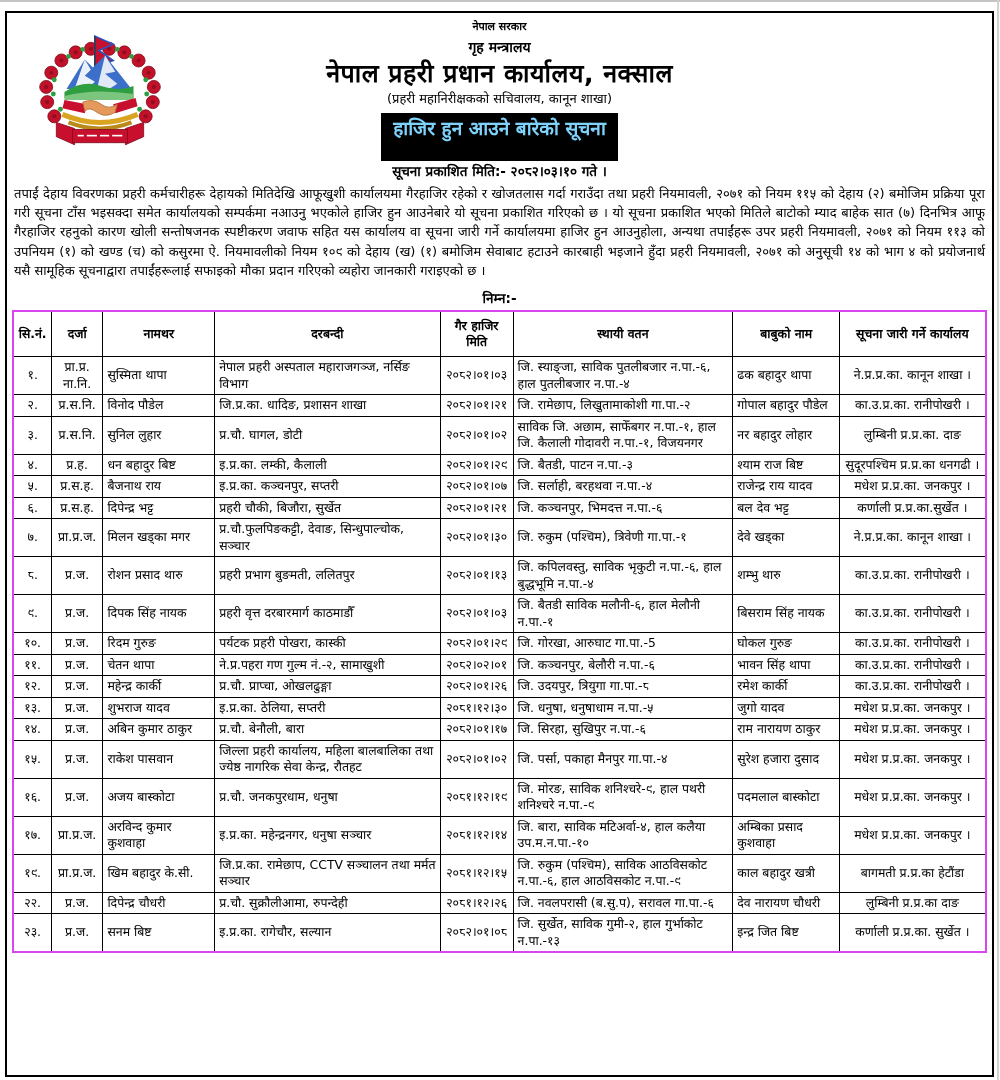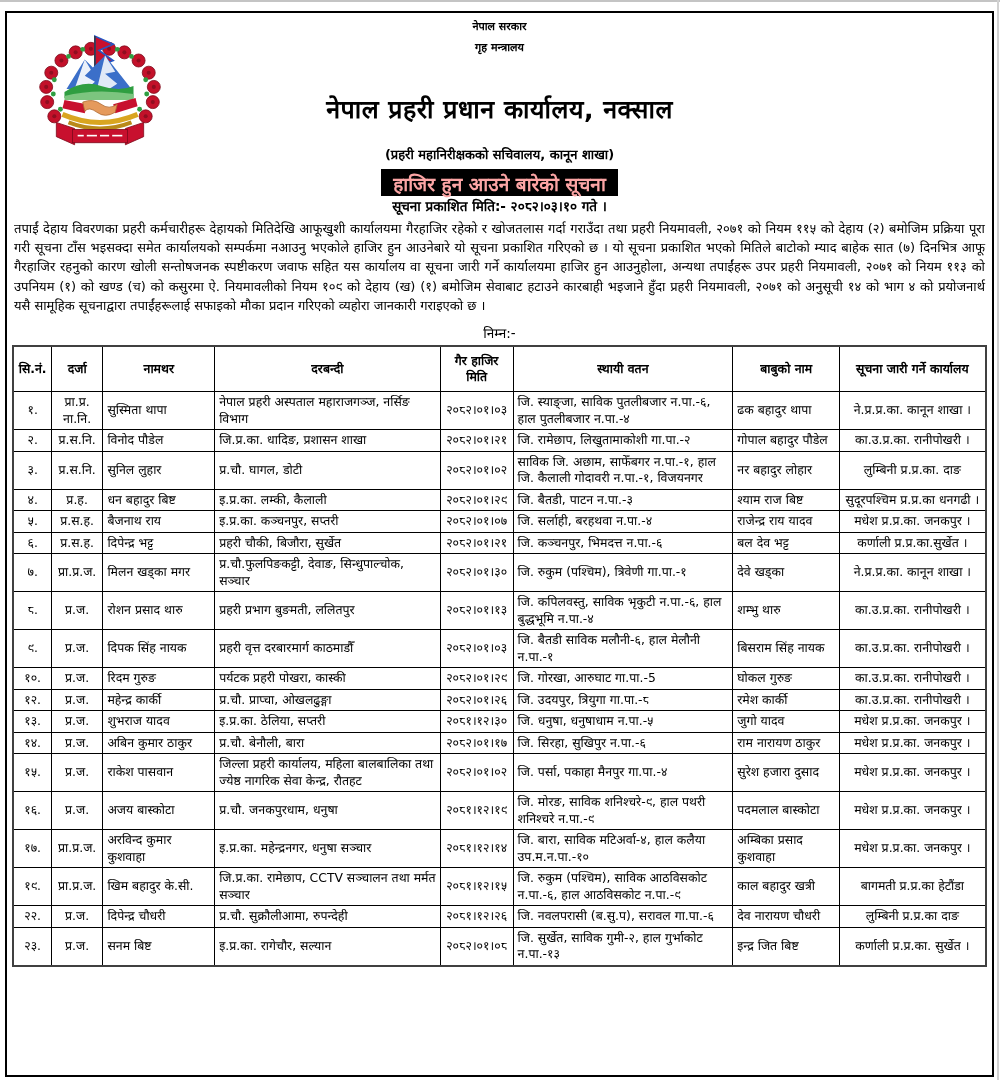--- a/index.html
+++ b/index.html
@@ -11,36 +11,36 @@
   .scan-edge-top{position:absolute;top:0;left:0;width:100%;height:2px;background:#c4c4c4;}
   .scan-edge-right{position:absolute;top:0;right:1px;width:2px;height:100%;background:#d2d2d2;}
   .page-frame{
     position:absolute;top:11px;left:5px;right:6px;bottom:3px;
     border:2.5px solid #000;background:#fff;box-sizing:border-box;
     padding:4px 3px 3px 3px;
   }
   .masthead{position:relative;text-align:center;}
   .emblem{position:absolute;left:24px;top:16px;width:132px;height:122px;}
   .gov-line{font-size:11px;font-weight:bold;line-height:20px;}
-  .ministry-line{font-size:11px;font-weight:bold;line-height:21px;}
-  .office-line{font-size:25px;font-weight:bold;line-height:32px;letter-spacing:.5px;margin-top:36px;}
-  .sub-office-line{font-size:13px;font-weight:bold;line-height:18px;margin-top:20px;}
+  .ministry-line{font-size:14px;font-weight:bold;line-height:21px;}
+  .office-line{font-size:25px;font-weight:bold;line-height:32px;letter-spacing:.5px;}
+  .sub-office-line{font-size:13px;font-weight:normal;line-height:18px;}
   .notice-title{
-    display:inline-block;background:#000;color:#fca5a5;font-weight:bold;
-    font-size:19px;line-height:24px;padding:3px 12px 0;margin-top:5px;
+    display:inline-block;background:#000;color:#7dd3fc;font-weight:bold;
+    font-size:19px;line-height:24px;padding:3px 12px 21px;margin-top:5px;
   }
   .date-line{font-size:13.5px;font-weight:bold;line-height:20px;margin-top:0;}
   .notice-body{
     margin:3px 4px 8px 4px;font-size:13px;line-height:19.2px;text-align:justify;
     font-weight:500;
   }
-  .list-label{text-align:center;font-weight:normal;font-size:13.5px;line-height:20px;margin:1px 0 2px;}
+  .list-label{text-align:center;font-weight:bold;font-size:13.5px;line-height:20px;margin:1px 0 2px;}
   table.roster{
     width:99.5%;margin:0 auto;border-collapse:collapse;table-layout:fixed;
-    border:2px solid #404040;
+    border:2px solid #d946ef;
   }
   table.roster th,table.roster td{
     border:1.2px solid #000;padding:2px 4px;font-size:12.4px;line-height:16.5px;
     vertical-align:middle;word-wrap:break-word;
   }
   table.roster th{font-weight:bold;text-align:center;height:40px;}
   td.c-sn,td.c-rank,td.c-date{text-align:center;}
   td.c-name,td.c-posting,td.c-address,td.c-father{text-align:left;}
   td.c-office{text-align:center;margin-left:10px;}
   .col-sn{width:3.9%;}.col-rank{width:5.3%;}.col-name{width:11.5%;}
@@ -274,20 +274,30 @@
           <td class="c-sn">१०.</td>
           <td class="c-rank">प्र.ज.</td>
           <td class="c-name">रिदम गुरुङ</td>
           <td class="c-posting">पर्यटक प्रहरी पोखरा, कास्की</td>
           <td class="c-date">२०८२।०१।२९</td>
           <td class="c-address">जि. गोरखा, आरुघाट गा.पा.-5</td>
           <td class="c-father">घोकल गुरुङ</td>
           <td class="c-office">का.उ.प्र.का. रानीपोखरी ।</td>
         </tr>
         <tr>
+          <td class="c-sn">११.</td>
+          <td class="c-rank">प्र.ज.</td>
+          <td class="c-name">चेतन थापा</td>
+          <td class="c-posting">ने.प्र.पहरा गण गुल्म नं.-२, सामाखुशी</td>
+          <td class="c-date">२०८२।०२।०१</td>
+          <td class="c-address">जि. कञ्चनपुर, बेलौरी न.पा.-६</td>
+          <td class="c-father">भावन सिंह थापा</td>
+          <td class="c-office">का.उ.प्र.का. रानीपोखरी ।</td>
+        </tr>
+        <tr>
           <td class="c-sn">१२.</td>
           <td class="c-rank">प्र.ज.</td>
           <td class="c-name">महेन्द्र कार्की</td>
           <td class="c-posting">प्र.चौ. प्राप्चा, ओखलढुङ्गा</td>
           <td class="c-date">२०८२।०१।२६</td>
           <td class="c-address">जि. उदयपुर, त्रियुगा गा.पा.-८</td>
           <td class="c-father">रमेश कार्की</td>
           <td class="c-office">का.उ.प्र.का. रानीपोखरी ।</td>
         </tr>
         <tr>

